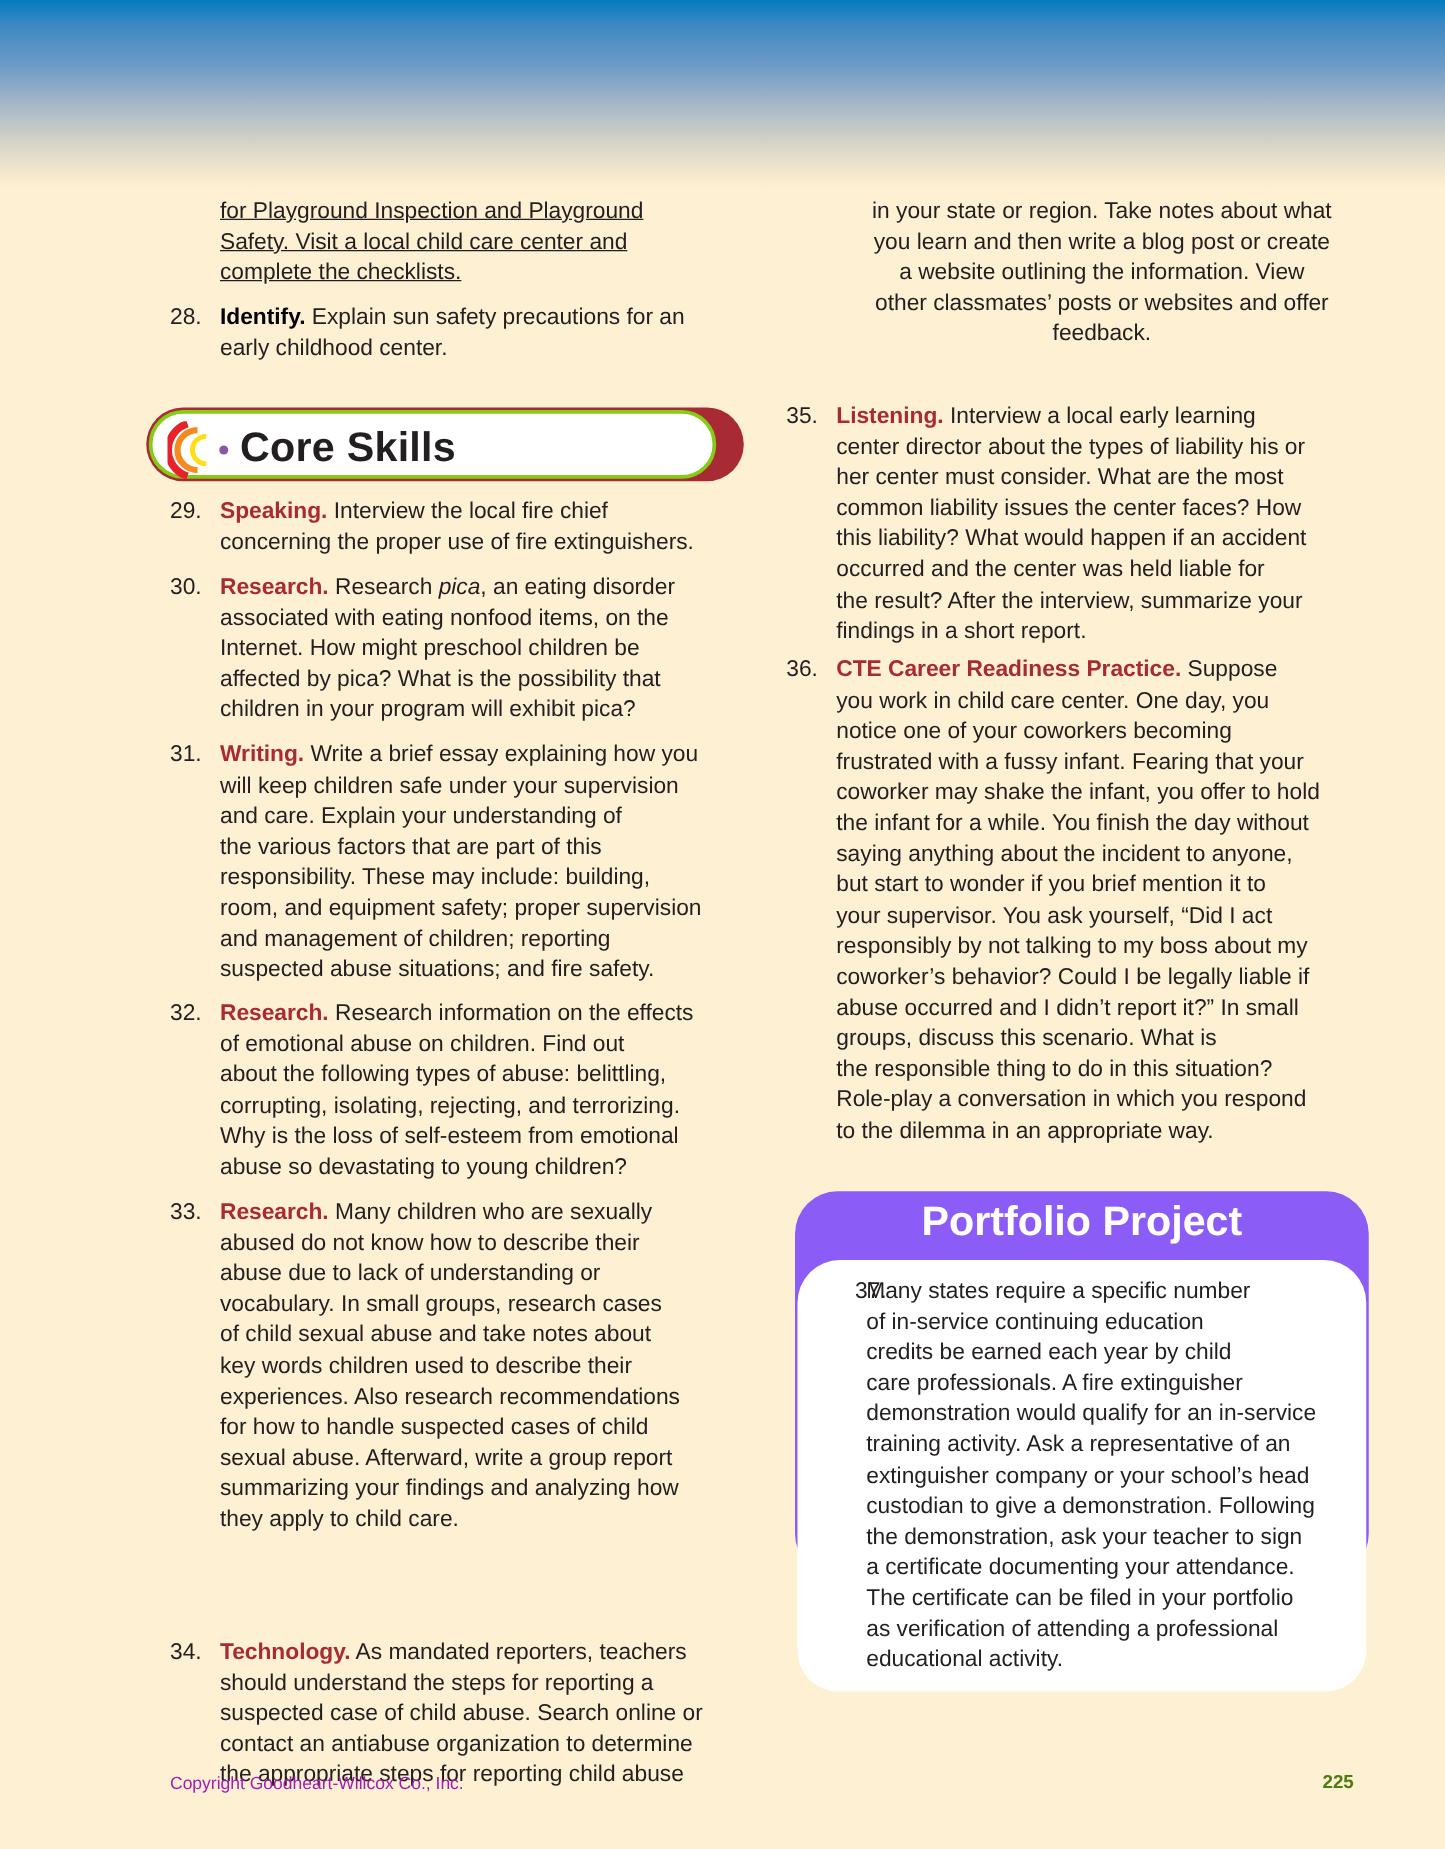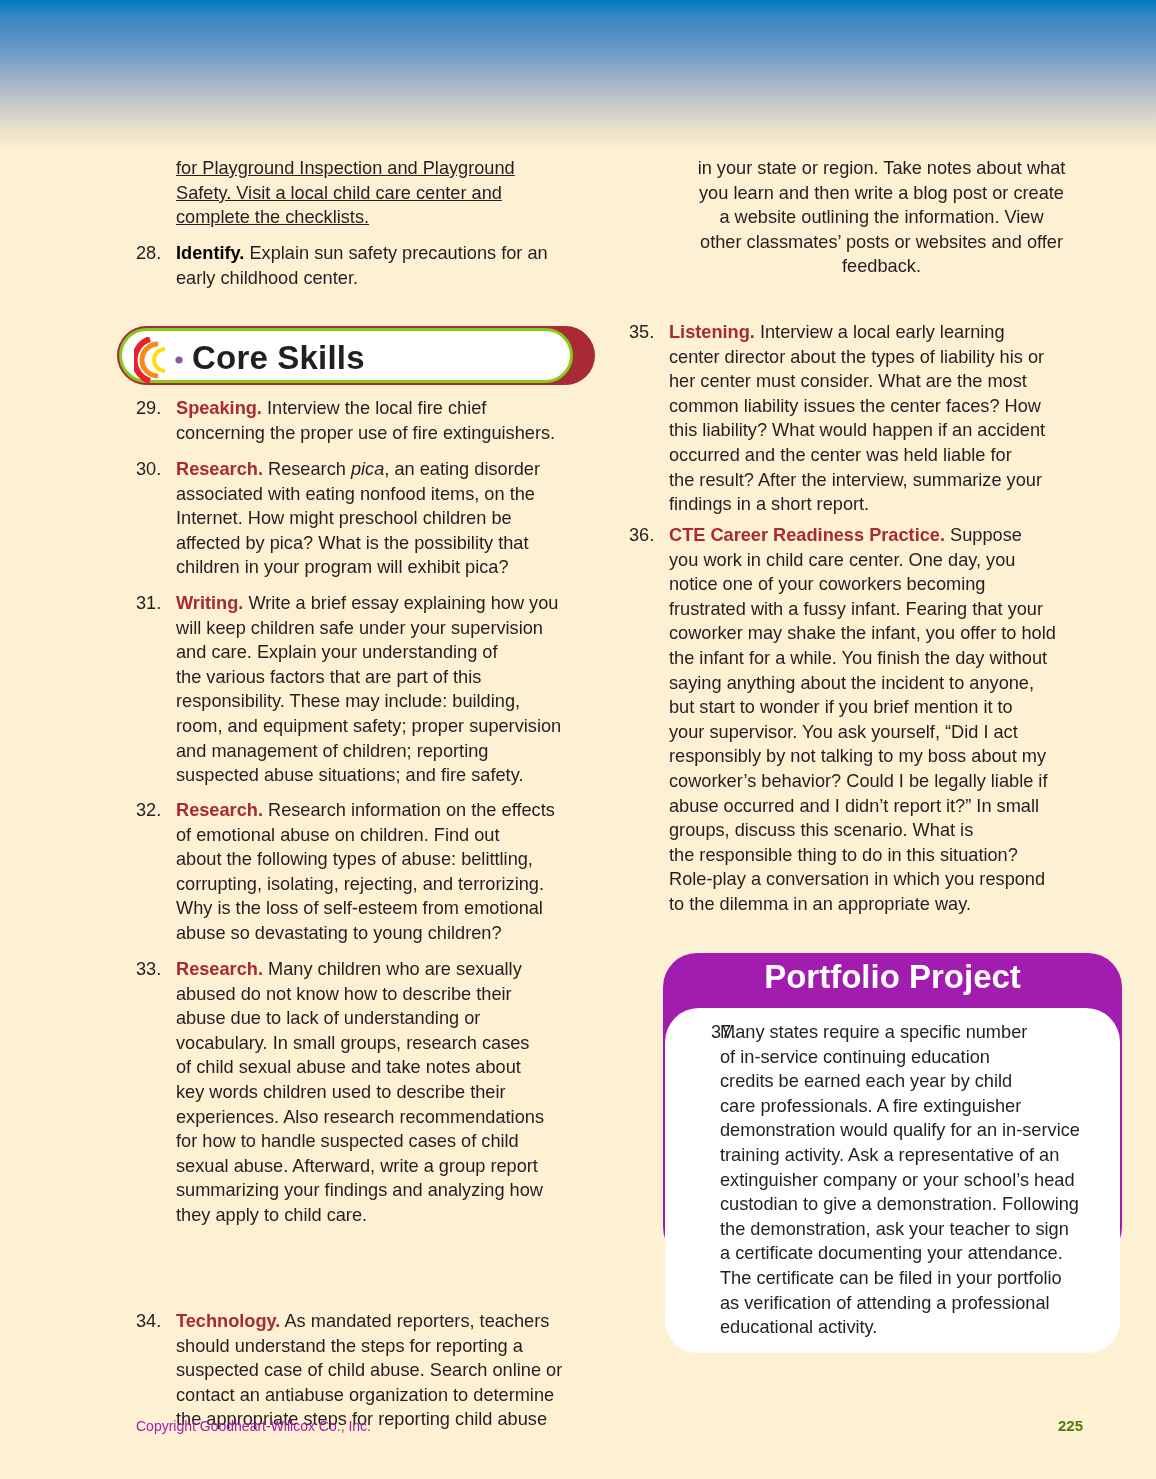--- a/index.html
+++ b/index.html
@@ -39,22 +39,22 @@
     border: 3px solid #84cc16;
   }
   .core-logo { position: absolute; left: 12px; top: 6px; width: 60px; height: 46px; }
   .core-title {
     position: absolute; left: 70px; top: 8px;
     font-size: 33px; font-weight: bold; color: #231f20; letter-spacing: 0.2px;
   }
 
   
   .portfolio {
-    position: absolute; left: 663px; top: 953px; width: 459px; height: 308px;
-    background: #a21caf;
+    position: absolute; left: 636px; top: 953px; width: 459px; height: 308px;
+    background: #8b5cf6;
     border-radius: 34px;
   }
   .portfolio-title {
     position: absolute; left: 0; top: 5px; width: 100%; text-align: center;
     color: #ffffff; font-weight: bold; font-size: 33px;
   }
   .portfolio-body {
     position: absolute; left: 2px; top: 55px; width: 455px; height: 345px;
     background: #ffffff;
     border-radius: 34px 34px 32px 32px;

